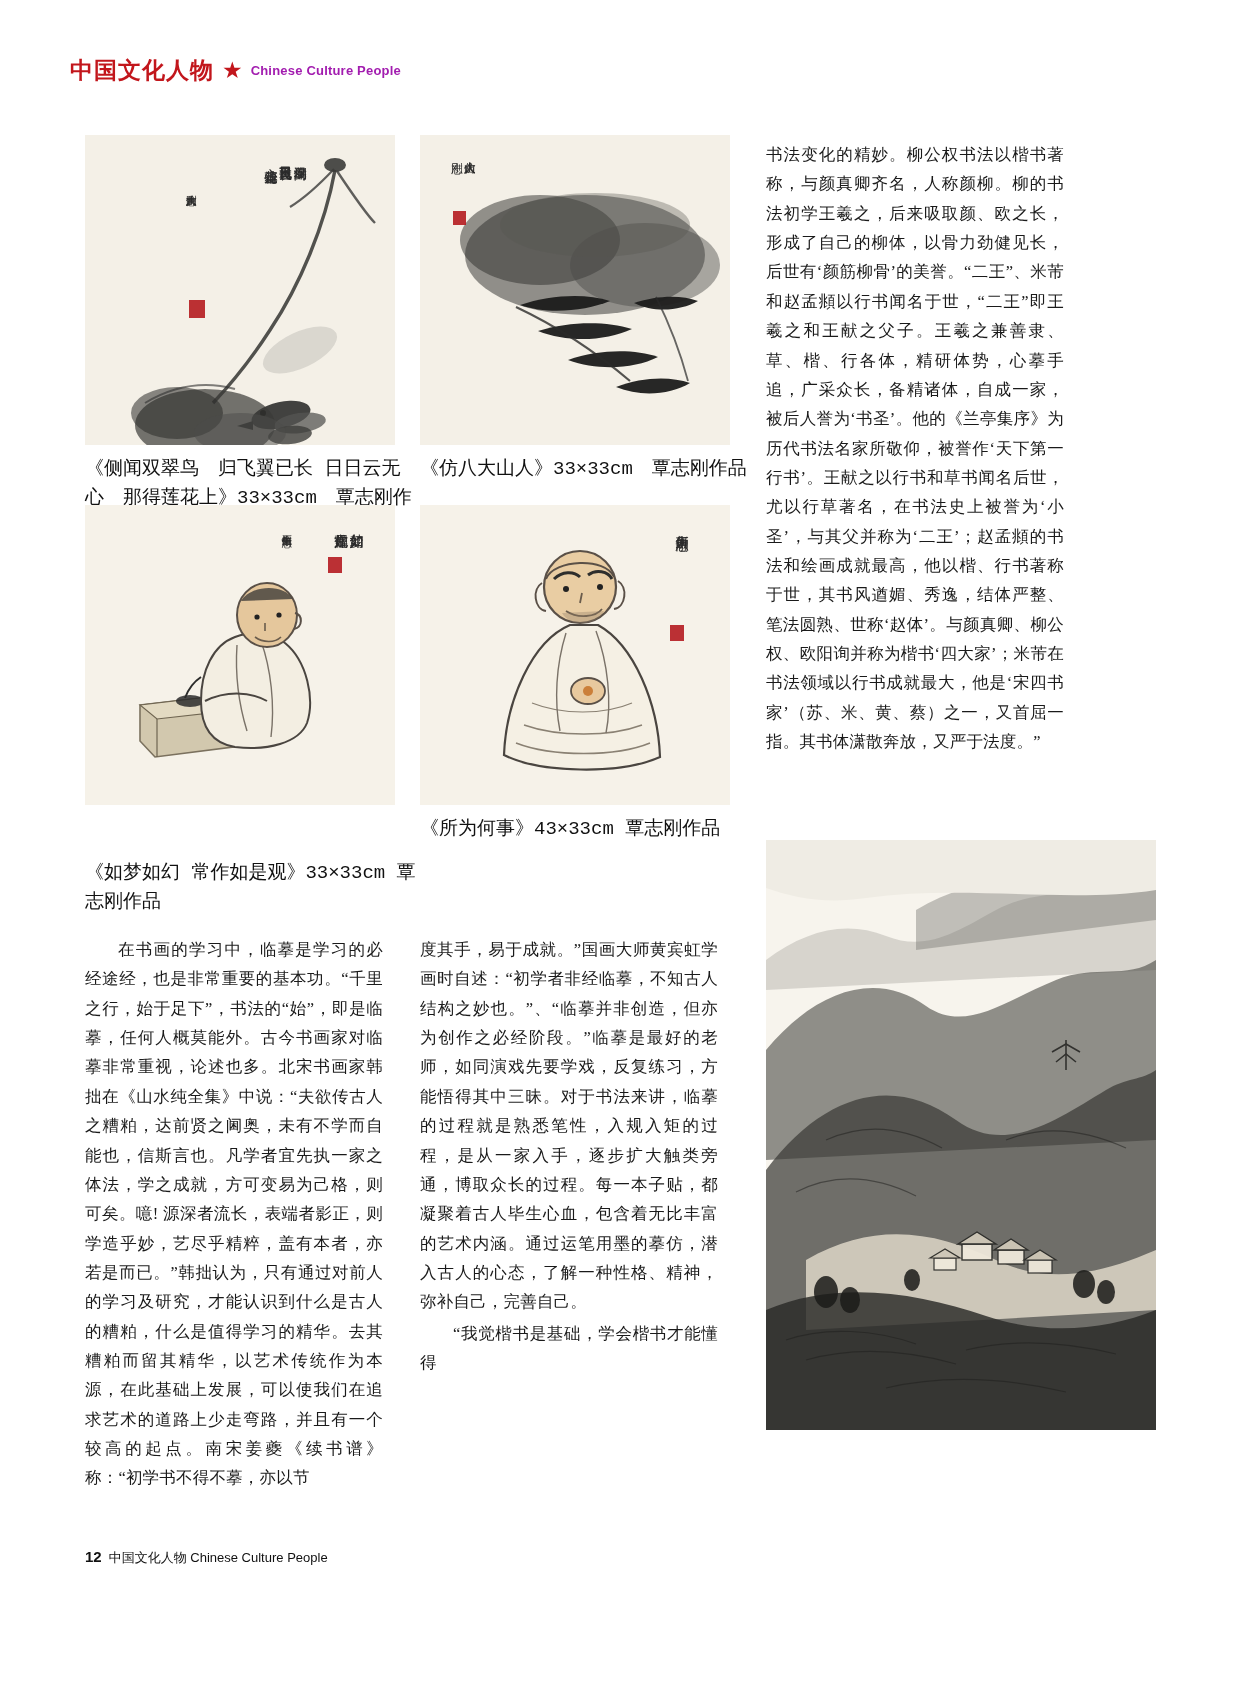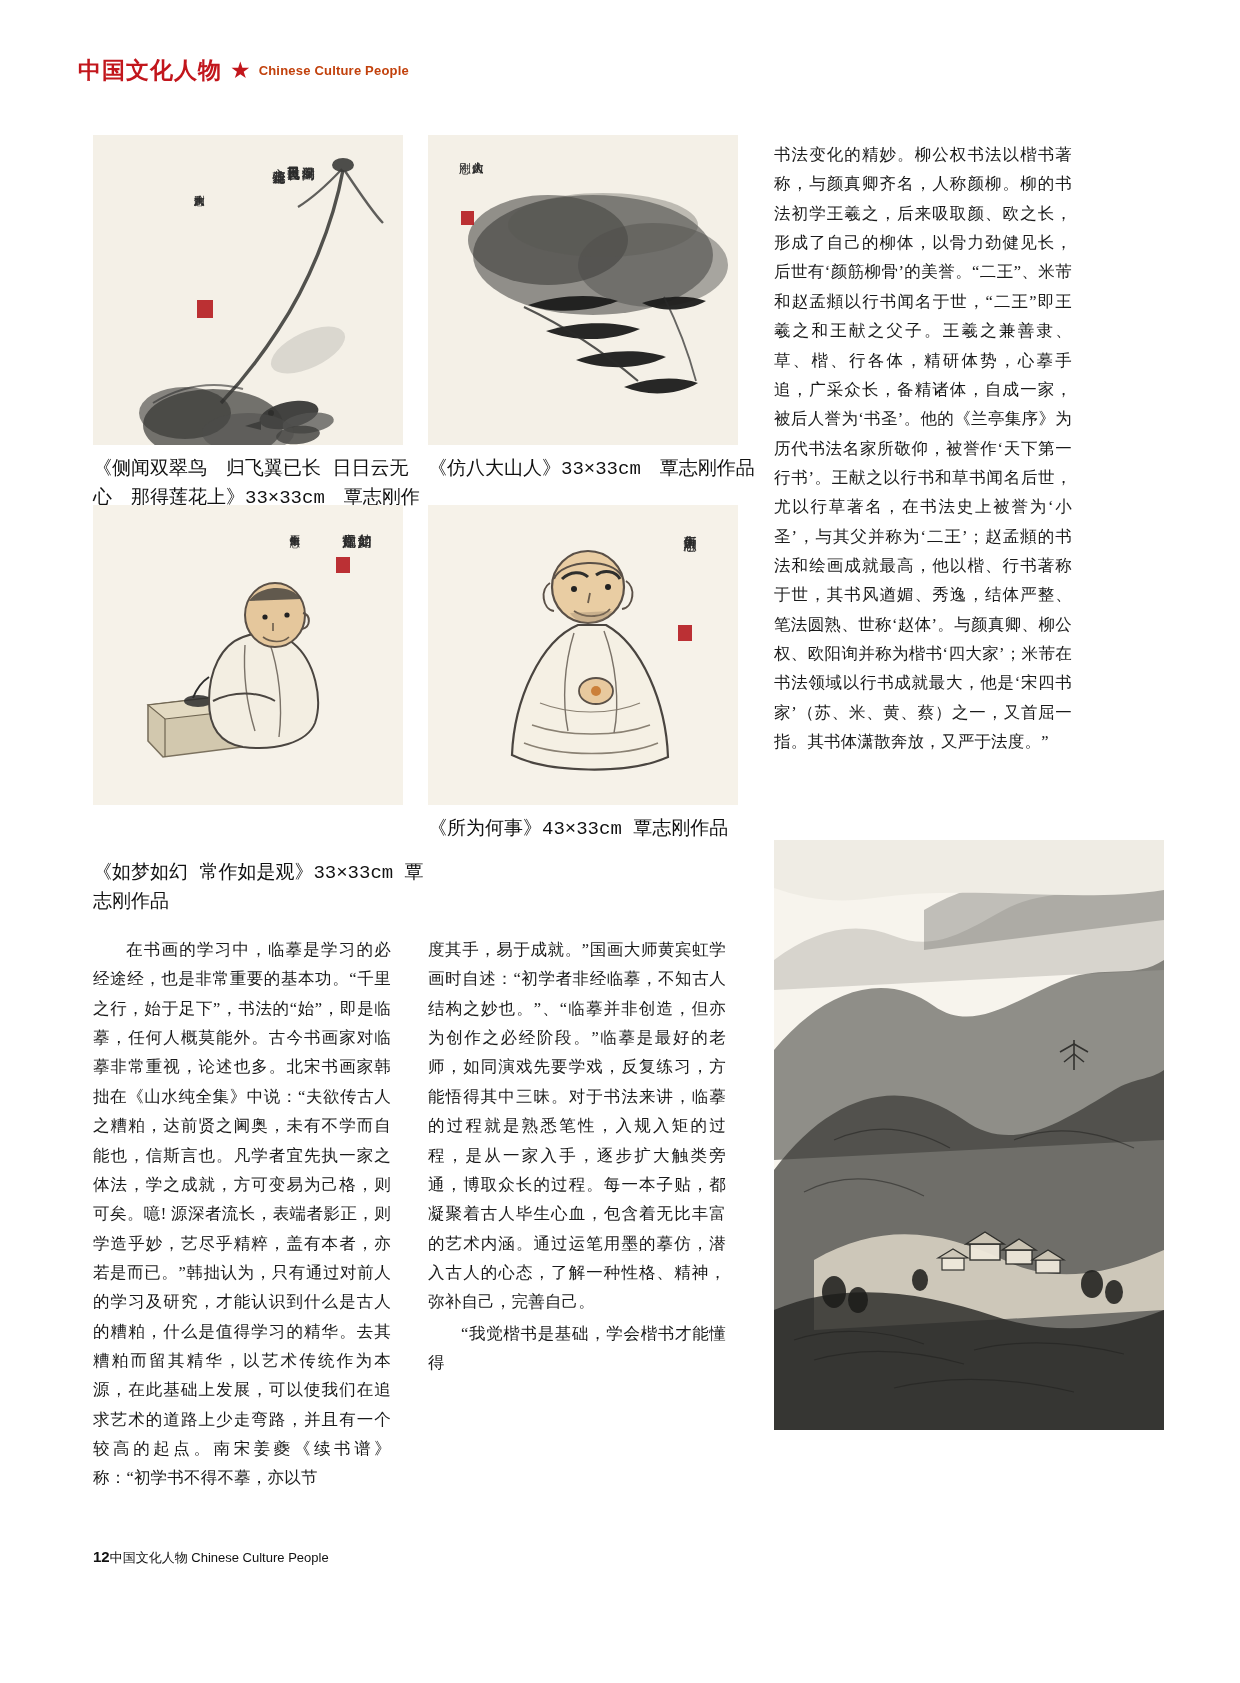--- a/index.html
+++ b/index.html
@@ -4,33 +4,33 @@
 <style>
   html,body{margin:0;padding:0;}
   body{
     width:1240px;height:1683px;
     background:#ffffff;
     font-family:"Liberation Serif", serif;
     color:#1a1a1a;
     position:relative;
     overflow:hidden;
   }
-  .page{position:relative;width:1212px;height:1683px;margin-left:8px;}
+  .page{position:relative;width:1212px;height:1683px;}
 
   
   .masthead{position:absolute;left:70px;top:55px;display:flex;align-items:center;gap:8px;}
   .masthead-cn{
     font-family:"Liberation Serif", serif;
     font-weight:bold;font-size:23px;letter-spacing:1px;
     color:#c2161c;
   }
   .masthead-star{color:#c2161c;font-size:23px;line-height:1;}
   .masthead-en{
     font-family:"Liberation Sans", sans-serif;
-    font-weight:bold;font-size:13px;color:#c2410c;letter-spacing:.2px;
+    font-weight:bold;font-size:13px;color:#a21caf;letter-spacing:.2px;
   }
 
   
   .plate{position:absolute;background:#f3efe6;overflow:hidden;}
   .plate .paper{position:absolute;inset:0;}
   .cap{
     position:absolute;
     font-family:Liberation Mono, monospace;
     font-size:19px;line-height:1.55;color:#111;
   }
@@ -79,21 +79,21 @@
   }
   #bodyA{left:85px;}
   #bodyB{left:420px;}
   .body-col p{margin:0;}
   .body-col p.indent{text-indent:2em;}
   .body-col p + p{margin-top:2px;}
 
   
   .footer{
     position:absolute;left:85px;top:1548px;
-    display:flex;align-items:baseline;
+    display:flex;align-items:baseline;gap:7px;
     font-family:"Liberation Sans", sans-serif;
   }
   .footer-num{font-weight:bold;font-size:15px;color:#111;}
   .footer-text{font-size:13px;color:#111;}
 
   
   .seal{position:absolute;background:#b3151a;opacity:.88;}
   .inscr{
     position:absolute;
     writing-mode:vertical-rl;

